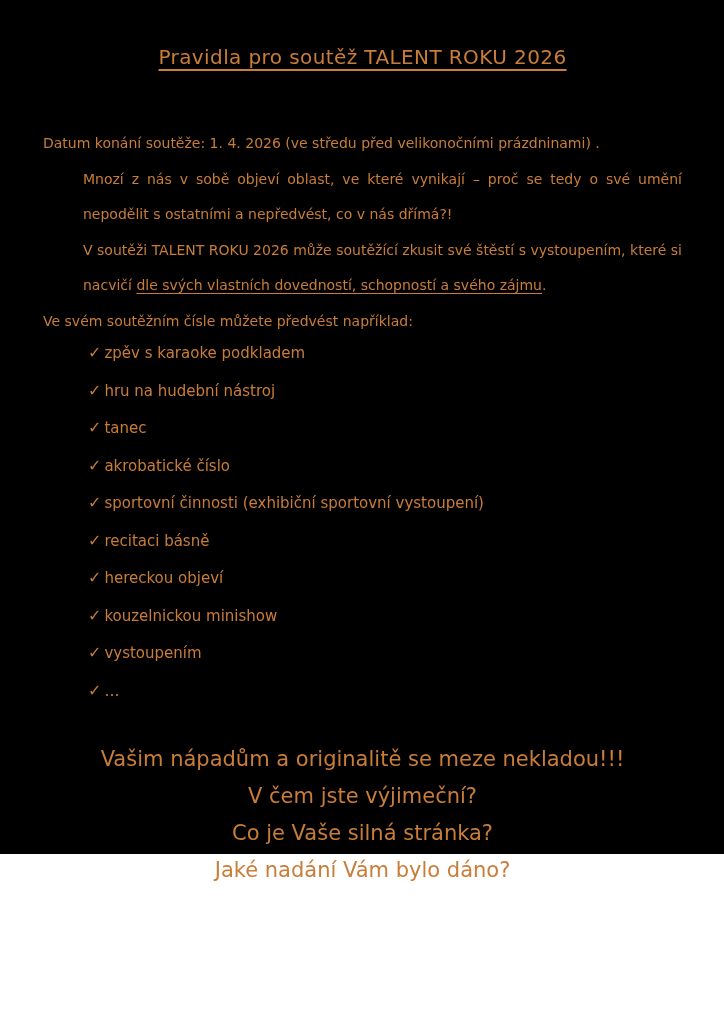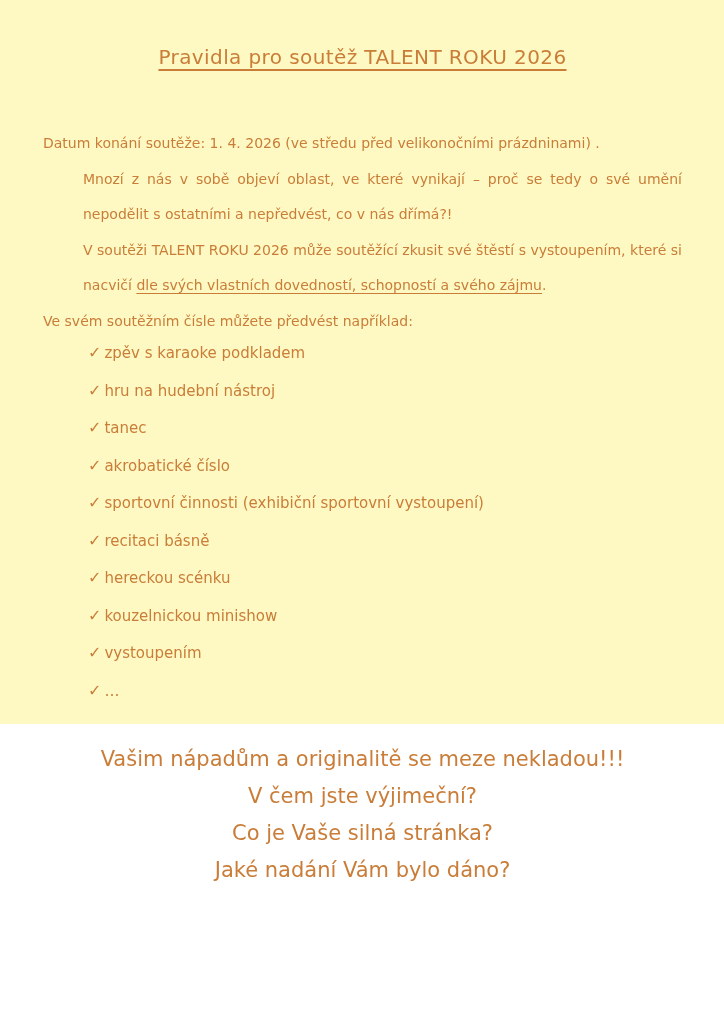--- a/index.html
+++ b/index.html
@@ -10,23 +10,23 @@
   body {
     width: 724px;
     height: 1024px;
     overflow: hidden;
     font-family: "DejaVu Sans", "Liberation Sans", sans-serif;
     color: #c97d38;
   }
   .page {
     box-sizing: border-box;
     width: 724px;
-    height: 724px;
+    height: 854px;
     padding: 45px 42px 0 43px;
-    background: #fef9c3;
+    background: #000000;
   }
   .doc-title {
     text-align: center;
     font-size: 20px;
     font-weight: normal;
     letter-spacing: 0.4px;
     margin: 0;
     text-decoration: underline;
     text-underline-offset: 5px;
     text-decoration-thickness: 1.5px;
@@ -87,21 +87,21 @@
 
   <p class="para">Ve svém soutěžním čísle můžete předvést například:</p>
 
   <ul class="talent-list">
     <li><span class="check">✓</span><span>zpěv s karaoke podkladem</span></li>
     <li><span class="check">✓</span><span>hru na hudební nástroj</span></li>
     <li><span class="check">✓</span><span>tanec</span></li>
     <li><span class="check">✓</span><span>akrobatické číslo</span></li>
     <li><span class="check">✓</span><span>sportovní činnosti (exhibiční sportovní vystoupení)</span></li>
     <li><span class="check">✓</span><span>recitaci básně</span></li>
-    <li><span class="check">✓</span><span>hereckou scénku</span></li>
+    <li><span class="check">✓</span><span>hereckou objeví</span></li>
     <li><span class="check">✓</span><span>kouzelnickou minishow</span></li>
     <li><span class="check">✓</span><span>vystoupením</span></li>
     <li><span class="check">✓</span><span>…</span></li>
   </ul>
 
   <div class="closing">
     <div class="line">Vašim nápadům a originalitě se meze nekladou!!!</div>
     <div class="line">V čem jste výjimeční?</div>
     <div class="line">Co je Vaše silná stránka?</div>
     <div class="line">Jaké nadání Vám bylo dáno?</div>

